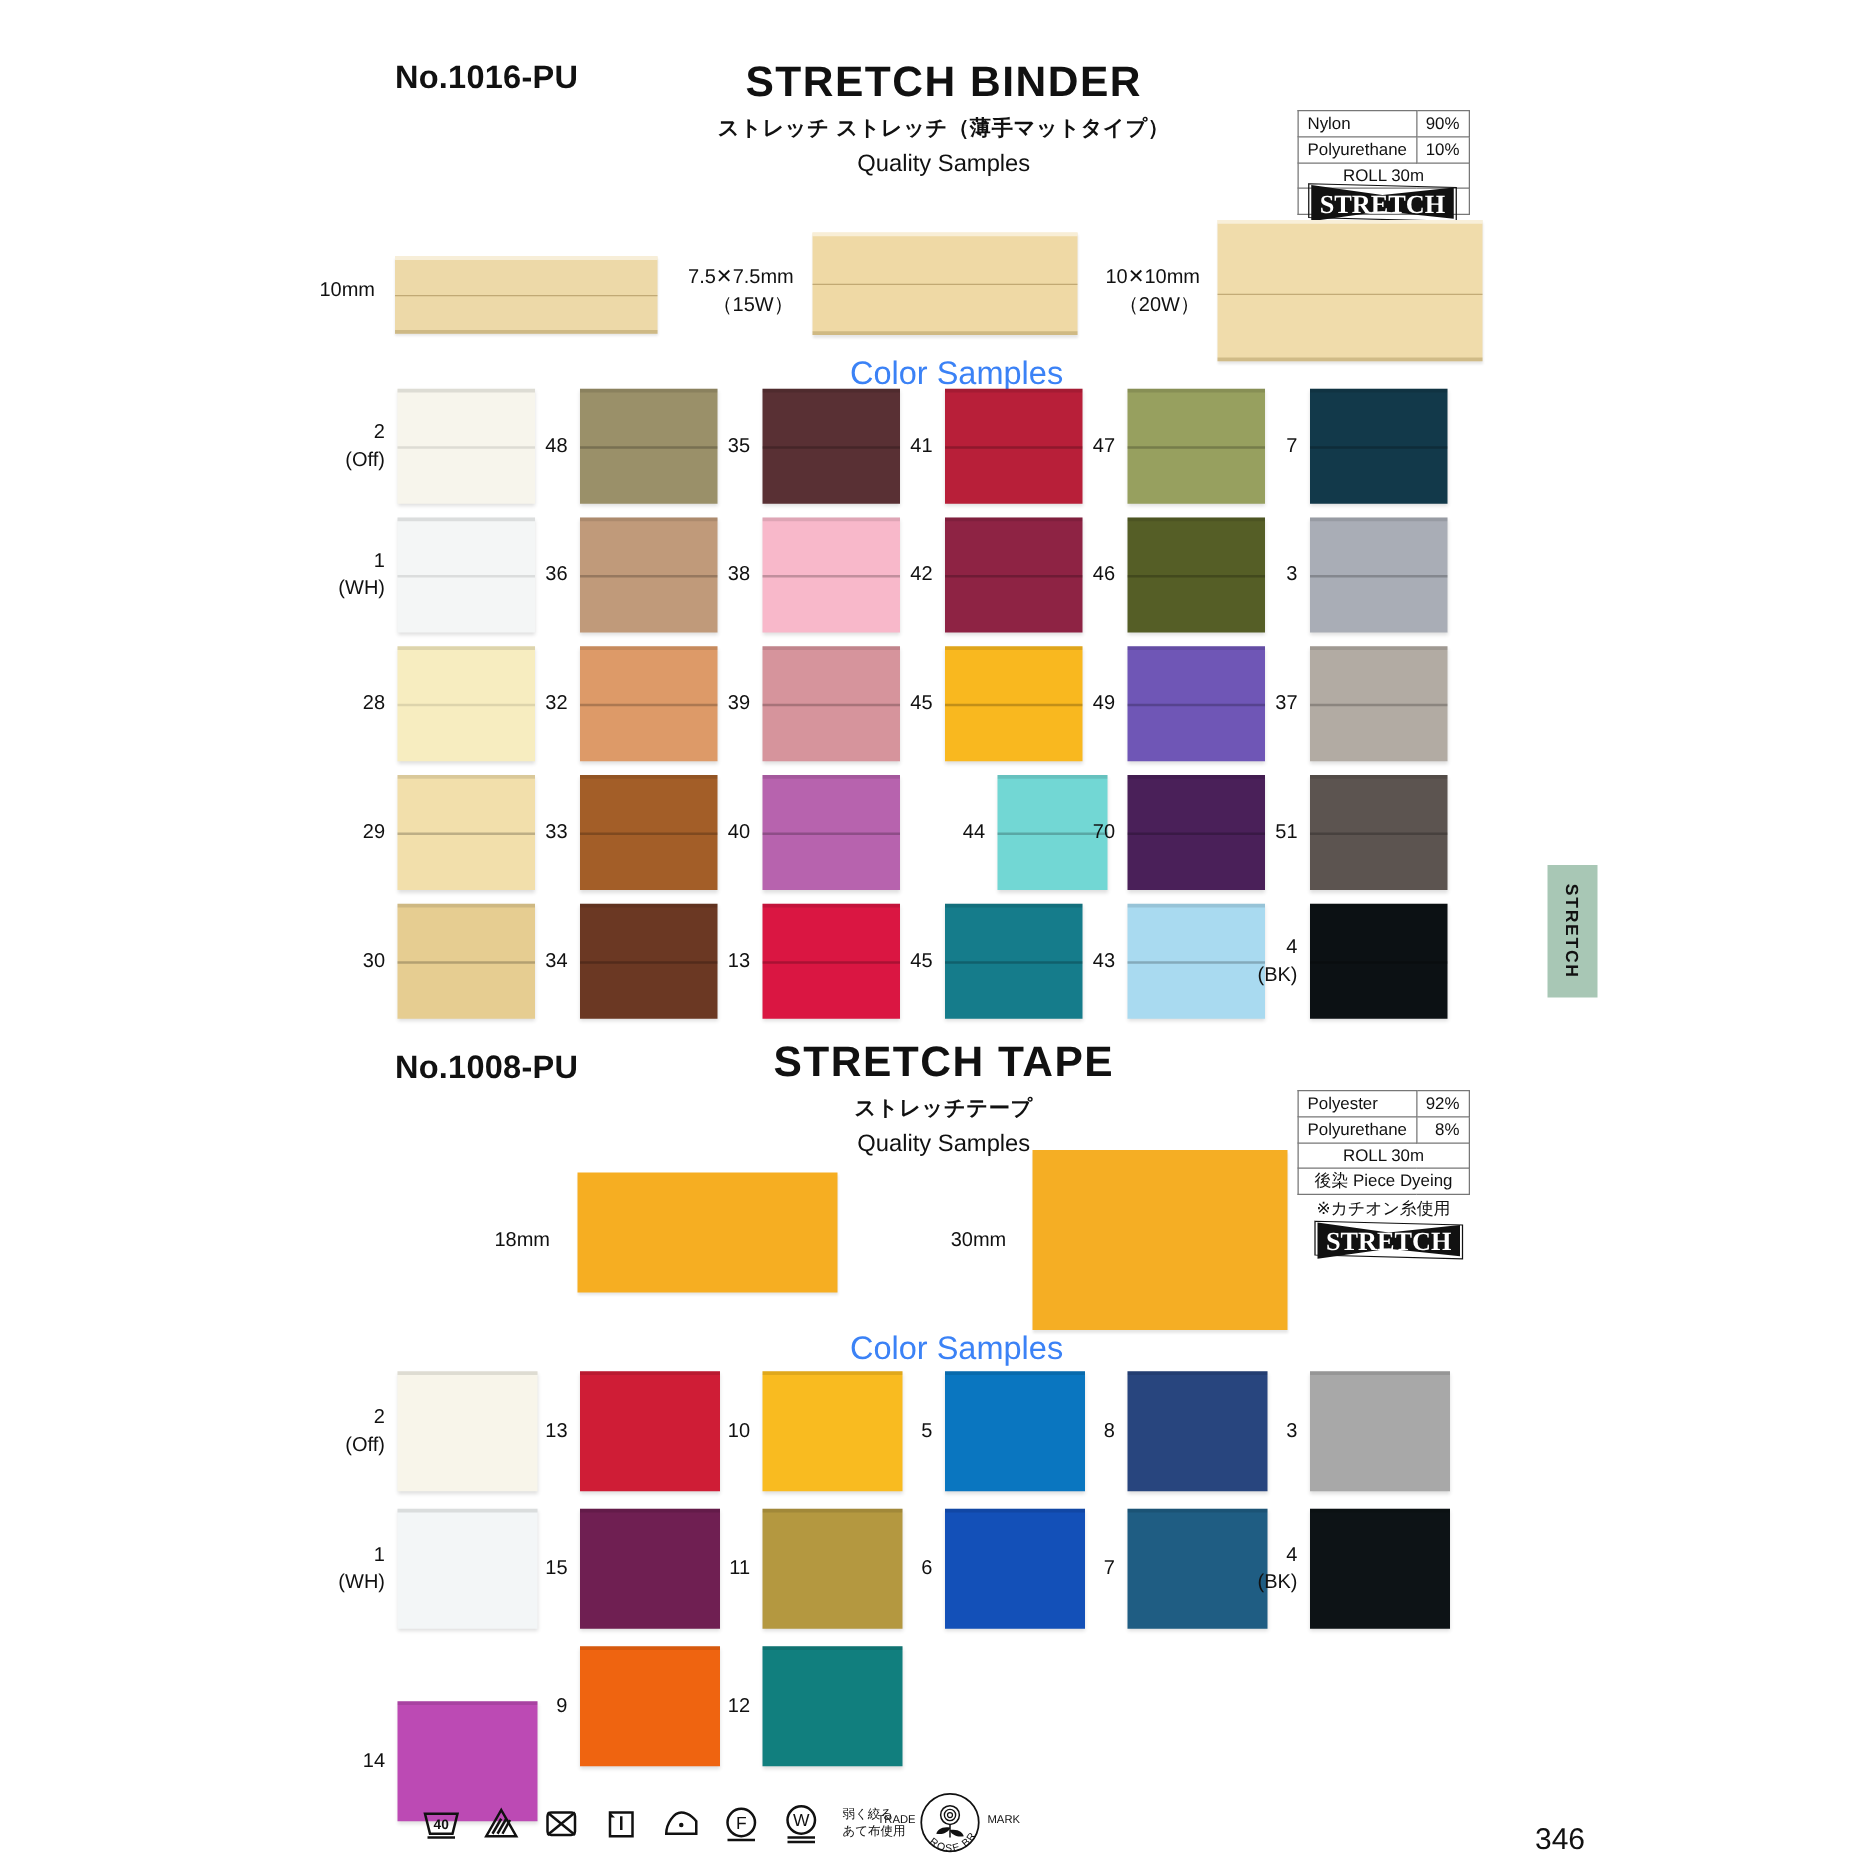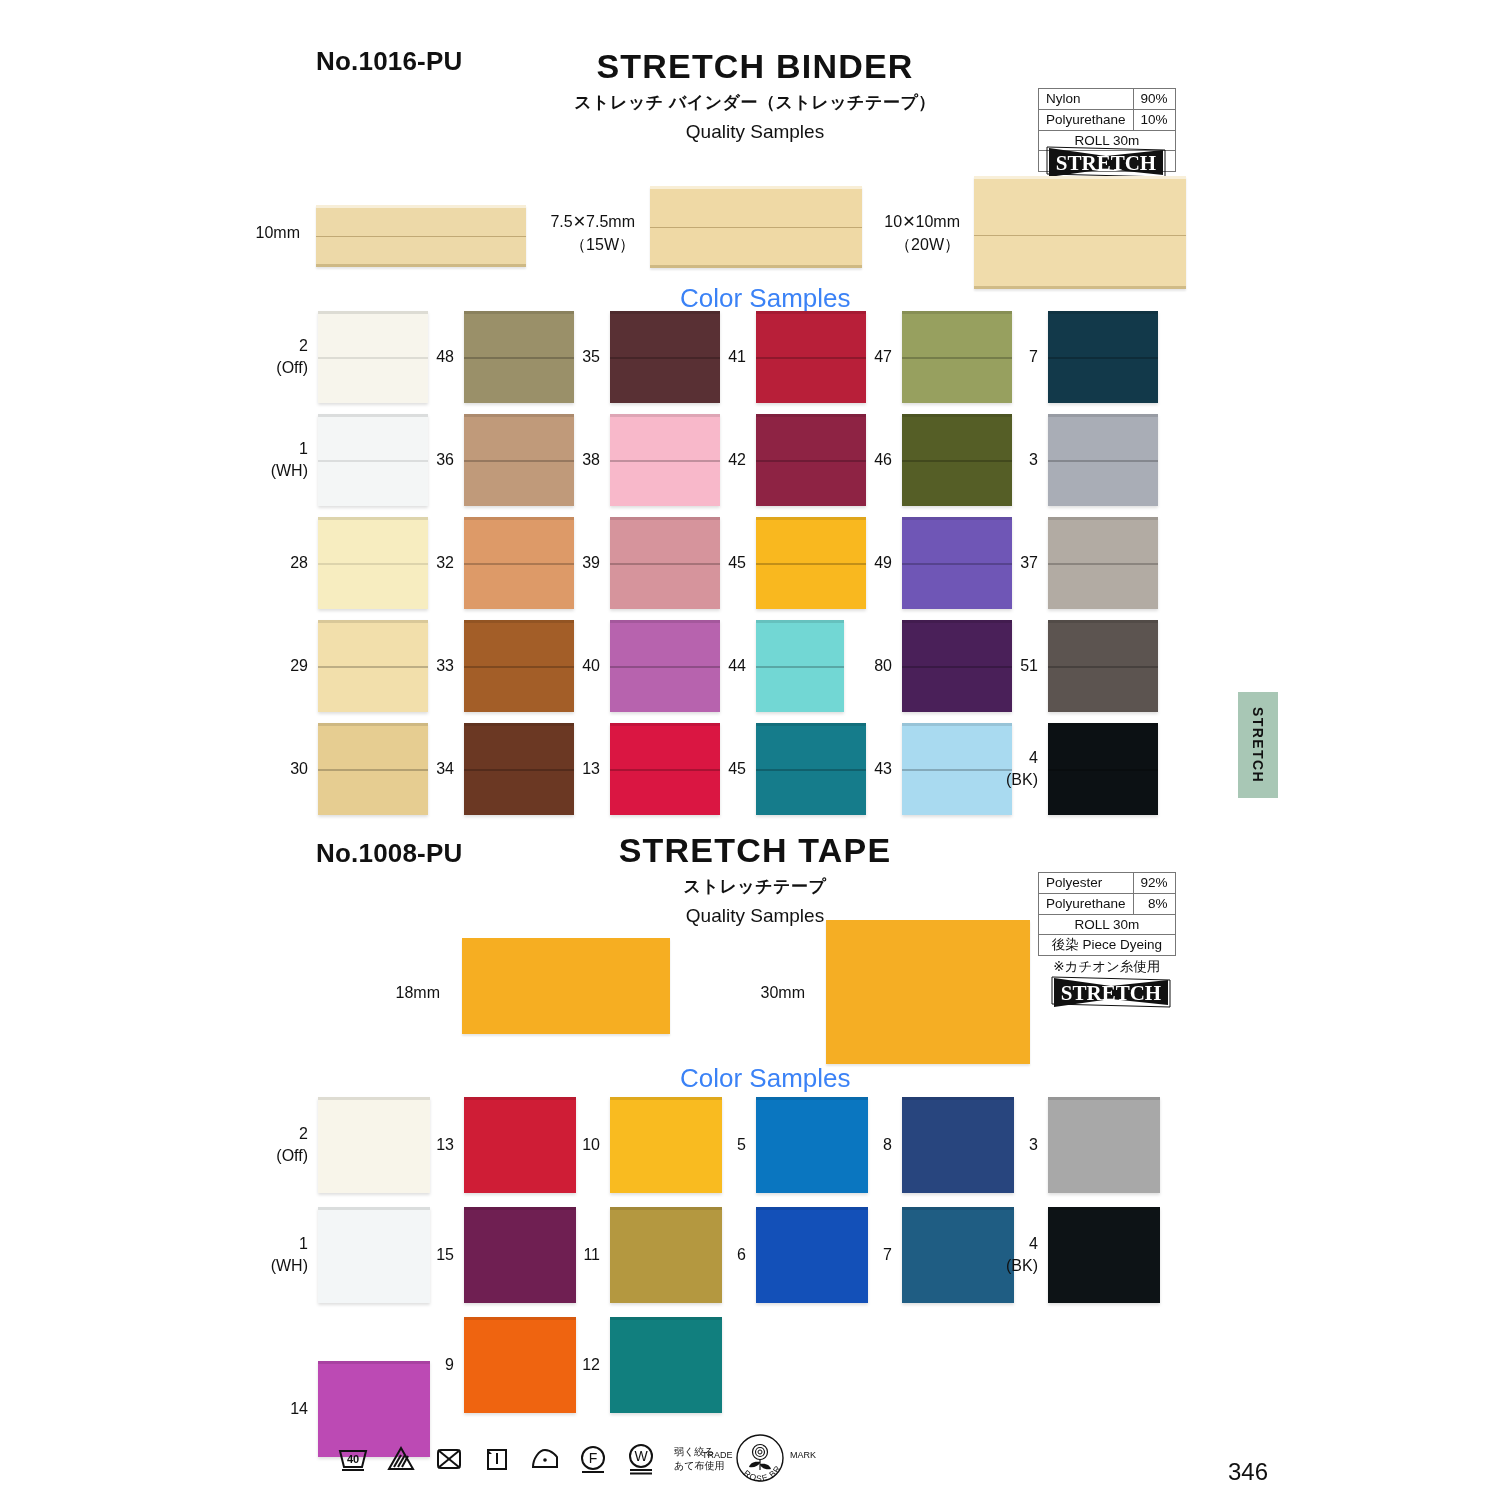--- a/index.html
+++ b/index.html
@@ -129,21 +129,21 @@
 </style>
 </head>
 <body>
 
 <div class="page">
 
   <div class="prod-header">
     <div class="prod-code" style="left:316px;top:46px;">No.1016-PU</div>
     <div class="title-block" style="left:520px;top:48px;width:470px;">
       <div class="prod-title">STRETCH BINDER</div>
-      <div class="prod-title-jp">ストレッチ バインダー（ストレッチテープ）</div>
+      <div class="prod-title-jp">ストレッチ ストレッチ（薄手マットタイプ）</div>
       <div class="prod-sub">Quality Samples</div>
     </div>
 
     <div class="spec-wrap" style="left:1038px;top:50px;margin-top:38px;">
       <table class="spec">
         <tbody>
             <tr>
           <td>Nylon</td>
           <td class="pct">90%</td>
         </tr>
@@ -325,28 +325,28 @@
         <div class="chip binder" style="background: rgb(163, 94, 40);">
           <div class="toprag"></div>
         </div>
       </div>
       <div class="cell" style="left: 610px; top: 620px; width: 110px; height: 92px;">
         <div class="num"><span>40</span></div>
         <div class="chip binder" style="background: rgb(183, 99, 174);">
           <div class="toprag"></div>
         </div>
       </div>
-      <div class="cell" style="left: 756px; top: 620px; width: 88px; height: 92px;">
+      <div class="cell" style="left: 798px; top: 620px; width: 88px; height: 92px;">
         <div class="num"><span>44</span></div>
         <div class="chip binder" style="background: rgb(114, 215, 212);">
           <div class="toprag"></div>
         </div>
       </div>
       <div class="cell" style="left: 902px; top: 620px; width: 110px; height: 92px;">
-        <div class="num"><span>80</span></div>
+        <div class="num"><span>70</span></div>
         <div class="chip binder" style="background: rgb(74, 32, 89);">
           <div class="toprag"></div>
         </div>
       </div>
       <div class="cell" style="left: 1048px; top: 620px; width: 110px; height: 92px;">
         <div class="num"><span>51</span></div>
         <div class="chip binder" style="background: rgb(92, 84, 80);">
           <div class="toprag"></div>
         </div>
       </div>

